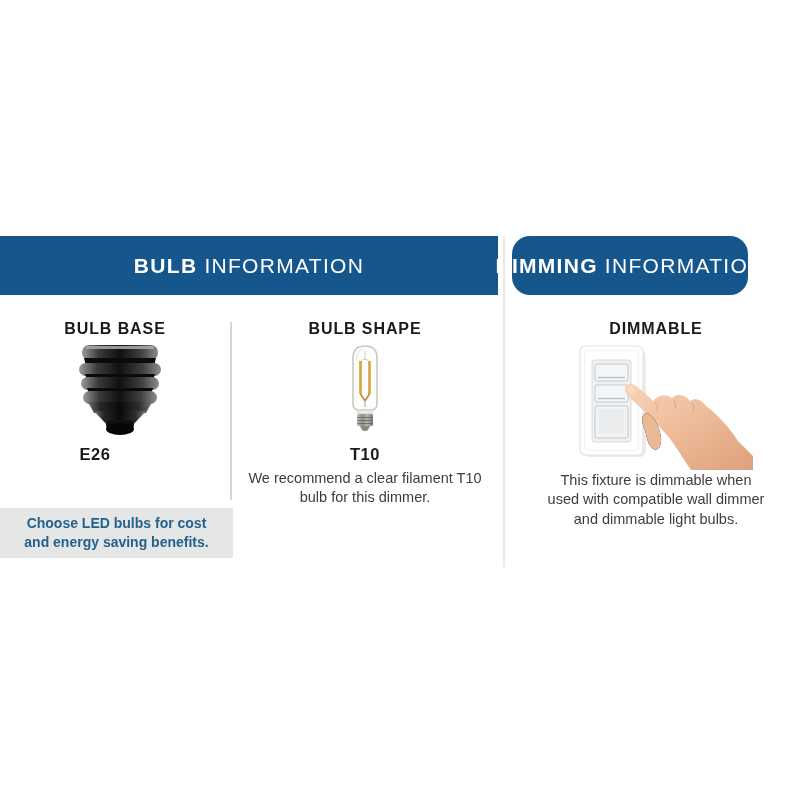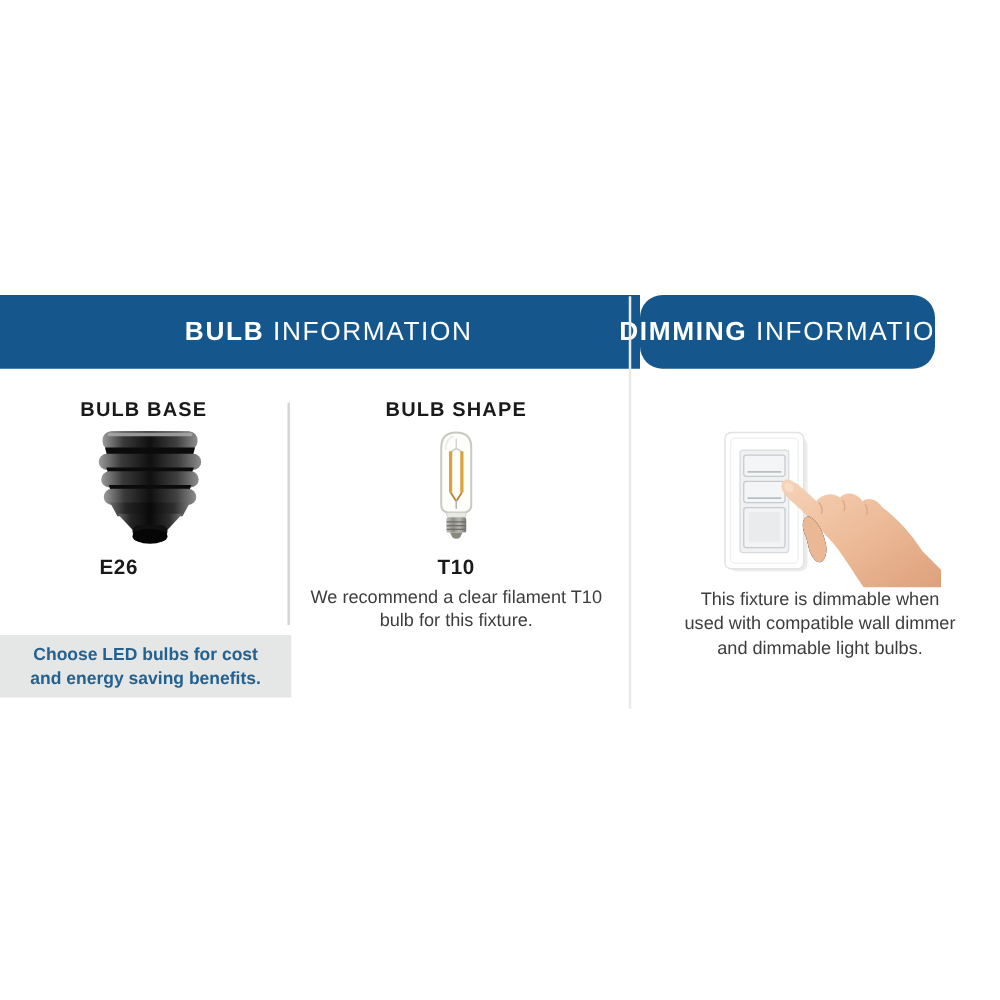--- a/index.html
+++ b/index.html
@@ -16,21 +16,21 @@
   .stage{
     position:relative;width:800px;height:800px;background:#ffffff;overflow:hidden;
     font-family:"Liberation Sans",sans-serif;
   }
   .header-bar{
     position:absolute;top:236px;height:59px;background:var(--header-bar);
     color:var(--header-text);display:flex;align-items:center;justify-content:center;
     font-size:21px;letter-spacing:1.3px;
   }
   .header-bar .hb-bold{font-weight:bold;margin-right:7px;}
-  .header-bar-left{left:0;width:498px;padding-left:14px;}
+  .header-bar-left{left:0;width:498px;}
   .header-bar-right{left:512px;width:236px;border-radius:18px;}
 
   .col-heading{
     position:absolute;top:320px;font-size:16px;font-weight:bold;
     color:var(--heading-text);letter-spacing:0.9px;text-align:center;
   }
   .ch-base{left:0;width:230px;}
   .ch-shape{left:232px;width:266px;}
   .ch-dim{left:512px;width:288px;}
 
@@ -75,20 +75,21 @@
   <div class="header-bar header-bar-right">
     <span class="hb-bold">DIMMING</span>
     <span class="hb-reg">INFORMATION</span>
   </div>
 
   <div class="divider-col"></div>
   <div class="divider-section"></div>
 
   <div class="col-heading ch-shape">BULB SHAPE</div>
   <div class="col-heading ch-base">BULB BASE</div>
+  <div class="col-heading ch-dim">DIMMABLE</div>
 
   <svg class="img-e26" viewBox="0 0 96 98" aria-hidden="true">
     <defs>
       <linearGradient id="mgrad" x1="0" y1="0" x2="1" y2="0">
         <stop offset="0" stop-color="#6a6a6a"></stop>
           <stop offset="0.2" stop-color="#252525"></stop>
         <stop offset="0.5" stop-color="#0a0a0a"></stop>
           <stop offset="0.8" stop-color="#2e2e2e"></stop>
         <stop offset="1" stop-color="#777777"></stop>
       </linearGradient>
@@ -180,21 +181,21 @@
       <path d="M80,64 Q84,68 82,73" stroke="#d79f7b" stroke-width="1" fill="none" opacity="0.8"></path>
       <path d="M99,62 Q102,66 100,71" stroke="#d79f7b" stroke-width="1" fill="none" opacity="0.8"></path>
       <path d="M117,65 Q120,69 118,74" stroke="#d79f7b" stroke-width="1" fill="none" opacity="0.7"></path>
     </g>
   </svg>
 
   <div class="bulb-label bl-base">E26</div>
   <div class="bulb-label bl-shape">T10</div>
 
   <div class="desc desc-shape">We recommend a clear filament T10
-bulb for this fixture.</div>
+bulb for this dimmer.</div>
   <div class="desc desc-dim">This fixture is dimmable when
 used with compatible wall dimmer
 and dimmable light bulbs.</div>
 
   <div class="tip-box">Choose LED bulbs for cost
 and energy saving benefits.</div>
 
 </div>
 
 </body></html>

